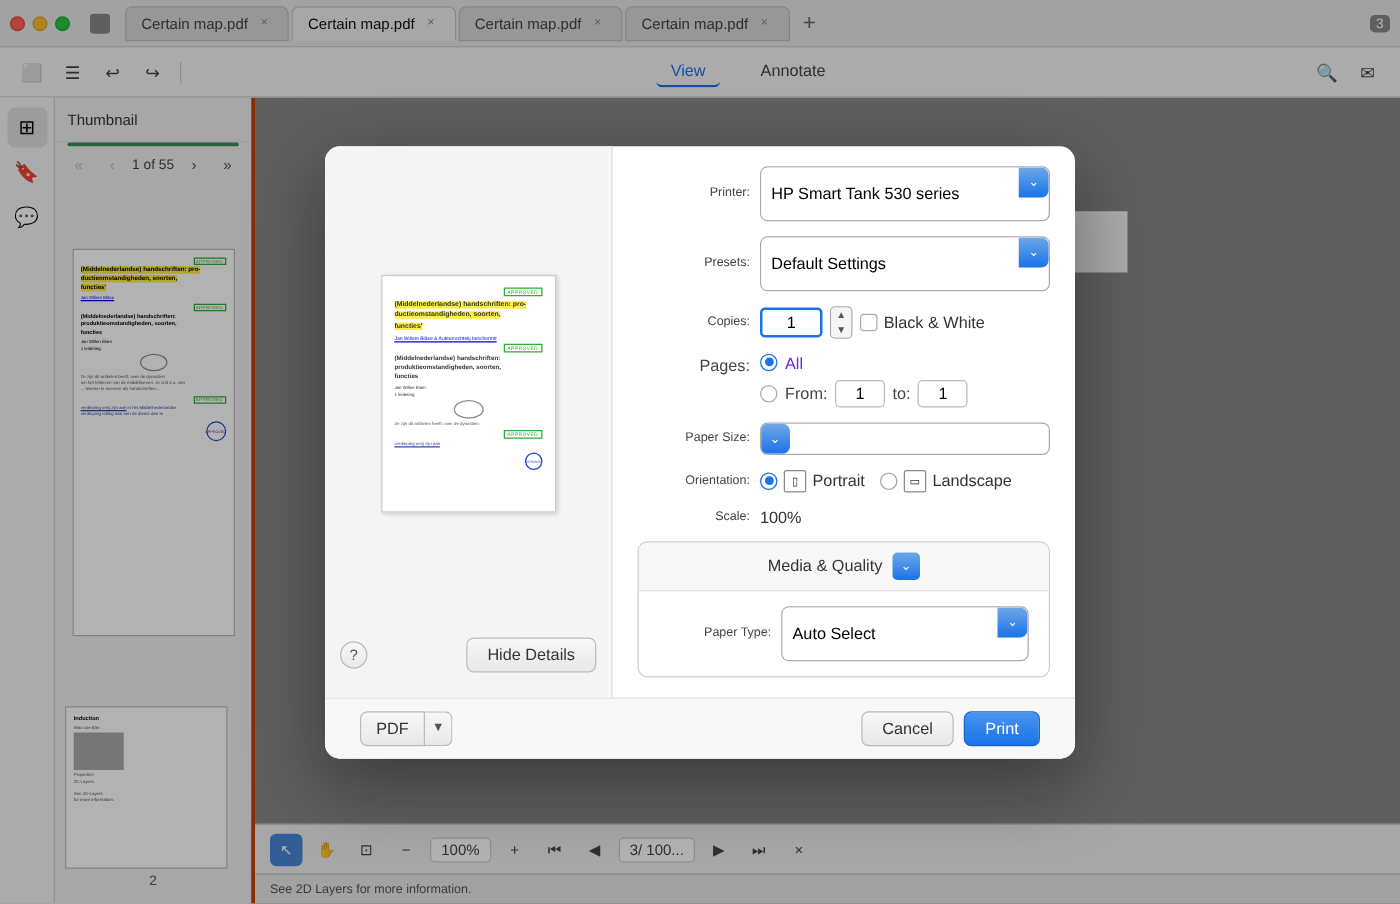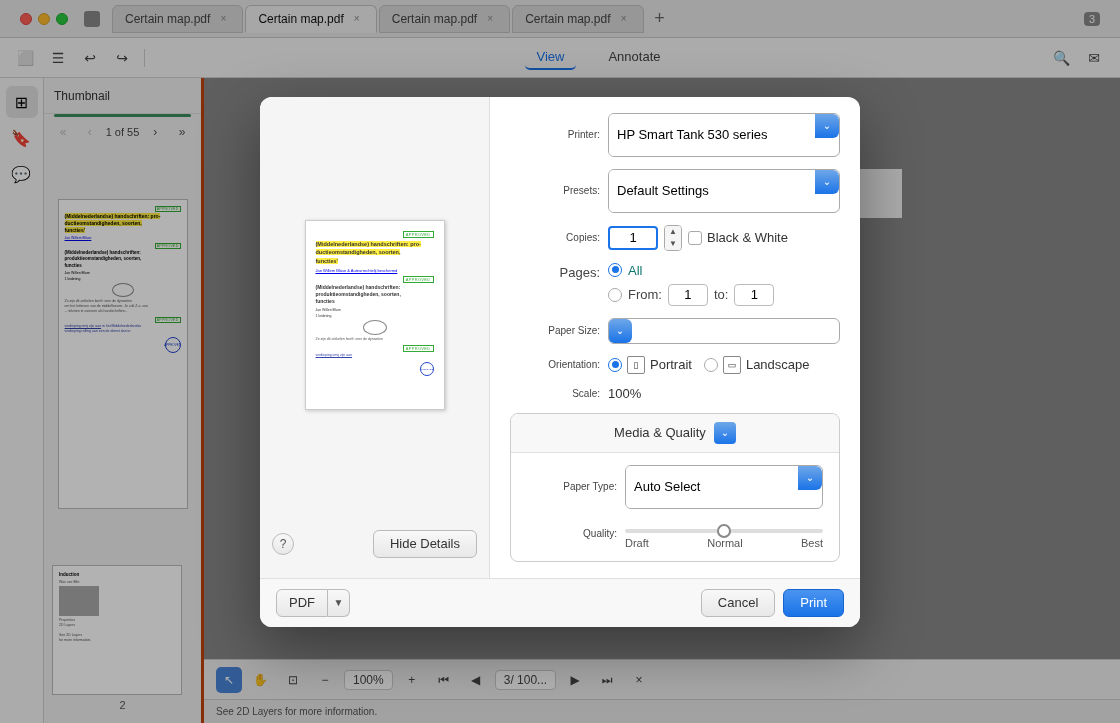--- a/index.html
+++ b/index.html
@@ -23,21 +23,21 @@
       position: relative;
     }
 
     
     .title-bar {
       height: 38px;
       background: #e8e8e8;
       border-bottom: 1px solid #c8c8c8;
       display: flex;
       align-items: center;
-      padding: 0 20px;
+      padding: 0 8px;
       gap: 8px;
     }
 
     .traffic-lights {
       display: flex;
       gap: 6px;
       margin-right: 8px;
     }
 
     .traffic-light {
@@ -450,21 +450,21 @@
       border: 1px solid #aaa;
       border-radius: 3px;
       background: white;
     }
 
     .radio-label {
       display: flex;
       align-items: flex-start;
       gap: 6px;
       font-size: 13px;
-      color: #0f766e;
+      color: #6d28d9;
       cursor: pointer;
     }
 
     .radio-dot {
       width: 14px;
       height: 14px;
       border-radius: 50%;
       border: 1.5px solid #aaa;
       background: white;
       display: flex;
@@ -635,21 +635,21 @@
       font-size: 11px;
       color: #555;
       margin-top: 2px;
     }
 
     
     .dialog-bottom {
       display: flex;
       align-items: center;
       justify-content: space-between;
-      padding: 10px 16px;
+      padding: 10px 28px;
       border-top: 1px solid #e0e0e0;
       background: #f8f8f8;
     }
 
     .pdf-btn-group {
       display: flex;
       align-items: center;
       gap: 0;
     }
 
@@ -1117,33 +1117,20 @@
                 <div class="form-row">
                   <span class="form-label">Paper Type:</span>
                   <div class="form-control">
                     <div class="select-wrapper">
                       <div class="select-text">Auto Select</div>
                       <div class="select-arrow">⌄</div>
                     </div>
                   </div>
                 </div>
 
-                <div class="form-row">
-                  <span class="form-label">Quality:</span>
-                  <div style="flex:1;">
-                    <div class="quality-track">
-                      <div class="quality-handle"></div>
-                    </div>
-                    <div class="quality-labels">
-                      <span>Draft</span>
-                      <span>Normal</span>
-                      <span>Best</span>
-                    </div>
-                  </div>
-                </div>
               </div>
             </div>
 
           </div>
         </div>
 
         <div class="dialog-bottom">
           <div class="pdf-btn-group">
             <button class="pdf-main-btn">PDF</button>
             <div class="pdf-arrow-btn">▼</div>

